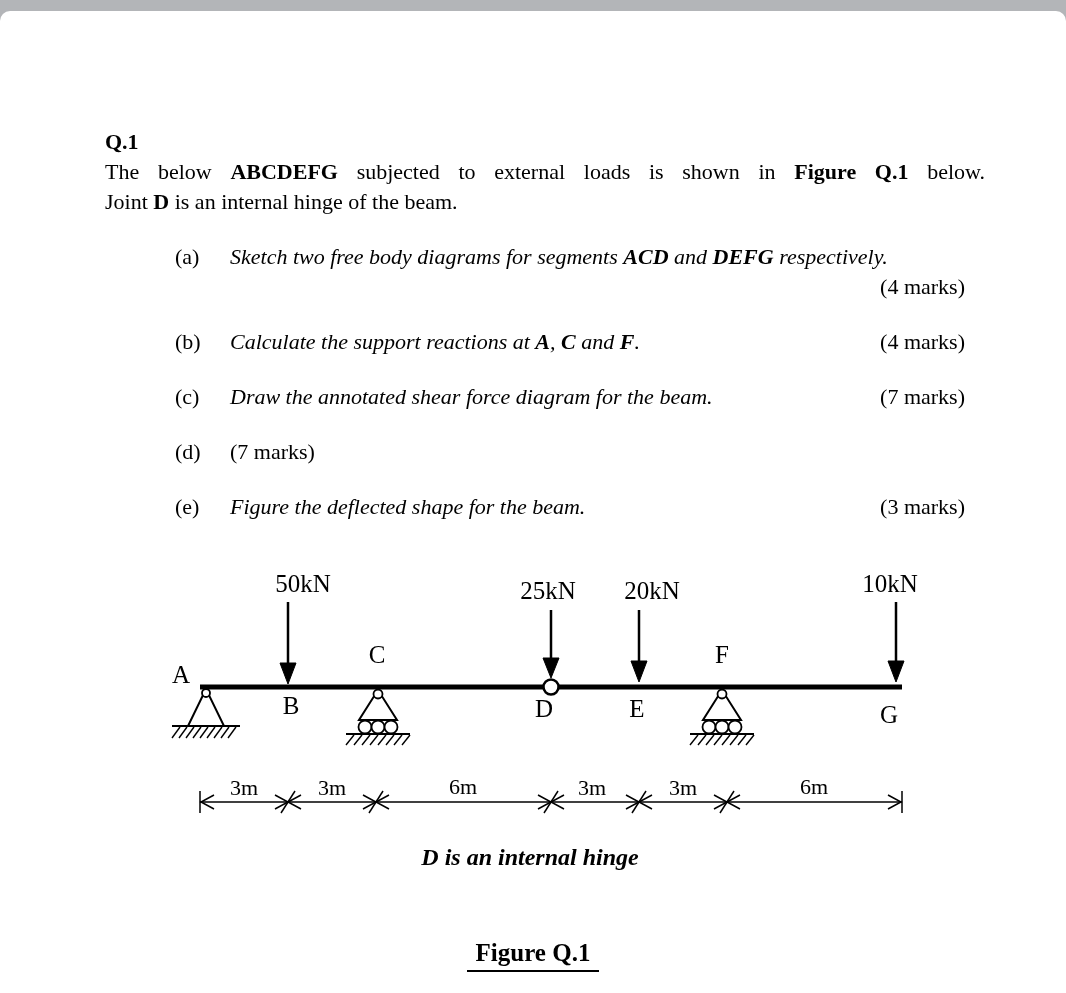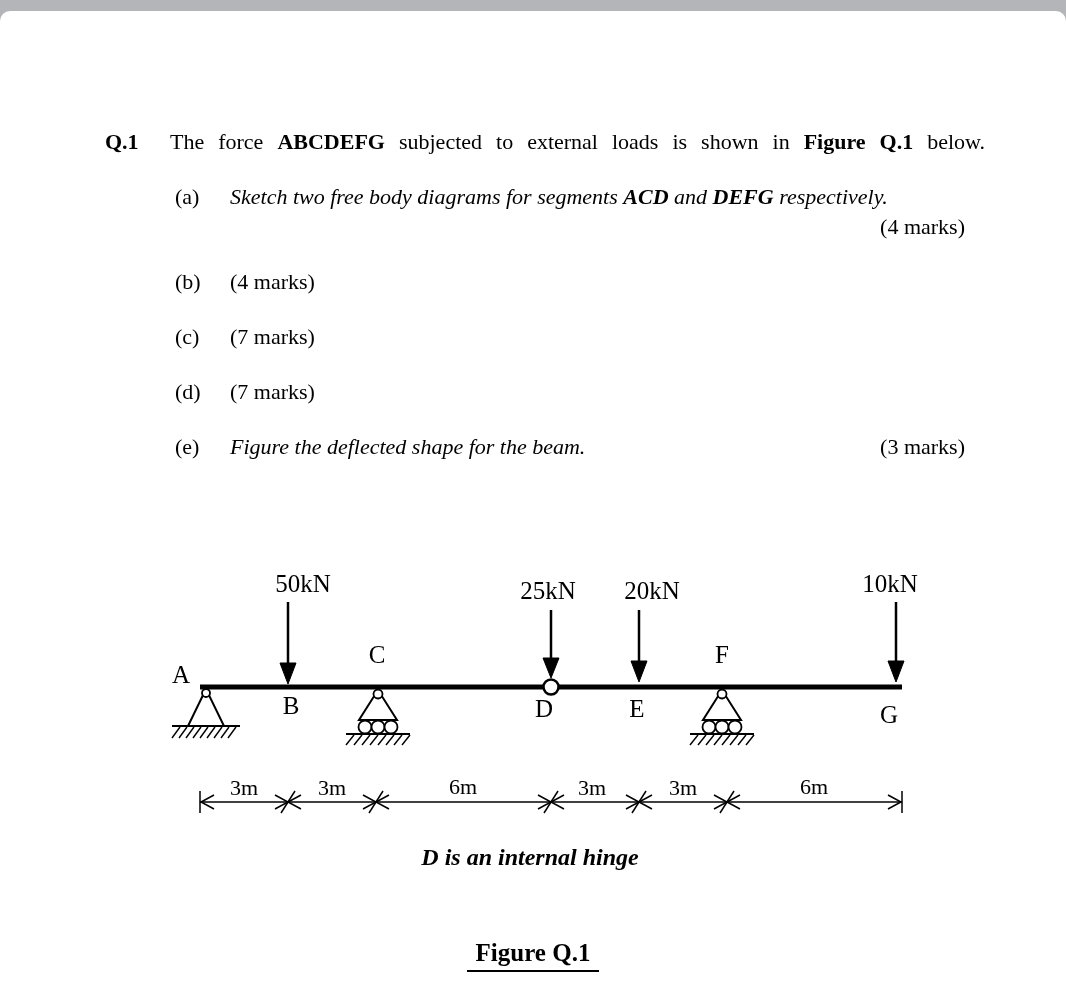--- a/index.html
+++ b/index.html
@@ -13,21 +13,21 @@
   }
   .top-bar { position:absolute; top:0; left:0; width:1066px; height:12px; background:#b3b5b8; }
   .page {
     position:absolute; left:0; top:11px; width:1066px; height:982px;
     background:#ffffff; border-radius:10px 10px 0 0;
   }
   .question {
     position:absolute; left:105px; top:116px; width:880px;
     font-size:22px; line-height:30px;
   }
-  .q-header { display:flex; }
+  .q-header { display:flex;flex-direction:column; }
   .q-num { width:65px; flex:none; font-weight:bold; }
   .q-intro { flex:1; }
   .intro-line1 { text-align:justify; text-align-last:justify; }
   .q-items { margin-left:70px; margin-top:25px; width:790px; }
   .q-item { margin-bottom:25px; }
   .q-row { display:flex; }
   .item-label { width:55px; flex:none; }
   .item-text { flex:1;font-style:italic; }
   .item-marks { flex:none; }
   .marks-row { text-align:right; }
@@ -39,44 +39,47 @@
 <body>
 
 <div class="top-bar"></div>
 
 <div class="page">
 
   <div class="question">
     <div class="q-header">
       <span class="q-num">Q.1</span>
       <div class="q-intro">
-        <div class="intro-line1"><span>The force </span><b>ABCDEFG</b><span> subjected to external loads is shown in </span><b>Figure Q.1</b><span> below.</span></div>
+        <div class="intro-line1"><span>The below </span><b>ABCDEFG</b><span> subjected to external loads is shown in </span><b>Figure Q.1</b><span> below.</span></div>
+        <div class="intro-line2"><span>Joint </span><b>D</b><span> is an internal hinge of the beam.</span></div>
       </div>
     </div>
 
     <div class="q-items">
 
       <div class="q-item">
         <div class="q-row">
           <span class="item-label">(a)</span>
           <span class="item-text"><span>Sketch two free body diagrams for segments </span><b>ACD</b><span> and </span><b>DEFG</b><span> respectively.</span></span>
         </div>
         <div class="marks-row">(4 marks)</div>
       </div>
 
       <div class="q-item">
         <div class="q-row">
           <span class="item-label">(b)</span>
+          <span class="item-text"><span>Calculate the support reactions at </span><b>A</b><span>, </span><b>C</b><span> and </span><b>F</b><span>.</span></span>
           <span class="item-marks">(4 marks)</span>
         </div>
       </div>
 
       <div class="q-item">
         <div class="q-row">
           <span class="item-label">(c)</span>
+          <span class="item-text">Draw the annotated shear force diagram for the beam.</span>
           <span class="item-marks">(7 marks)</span>
         </div>
       </div>
 
       <div class="q-item">
         <div class="q-row">
           <span class="item-label">(d)</span>
           <span class="item-marks">(7 marks)</span>
         </div>
       </div>

